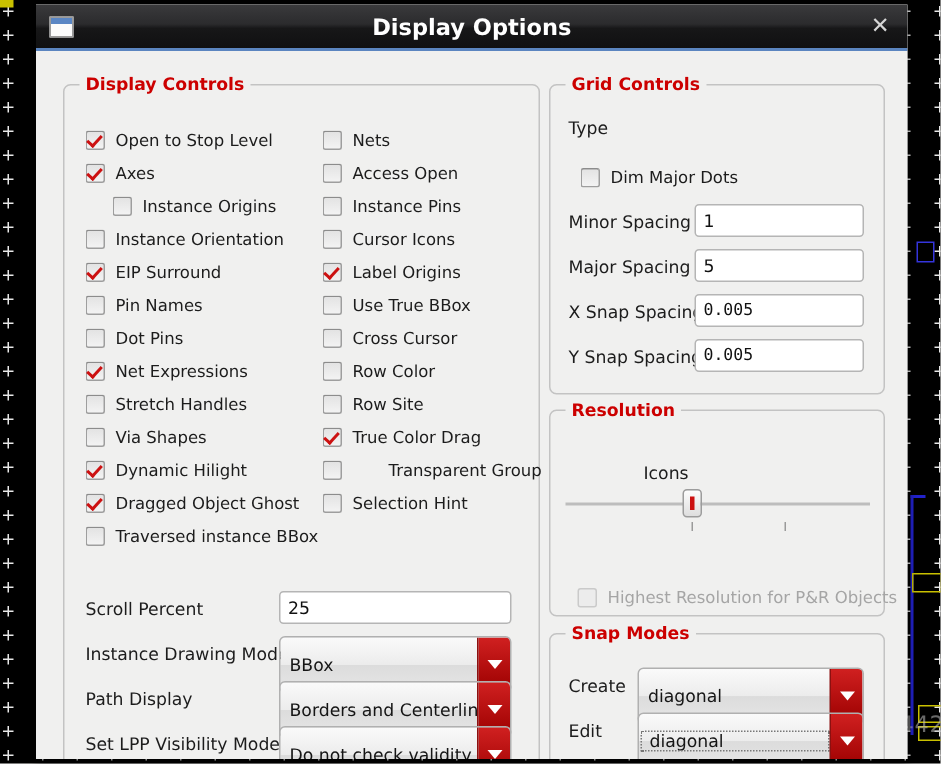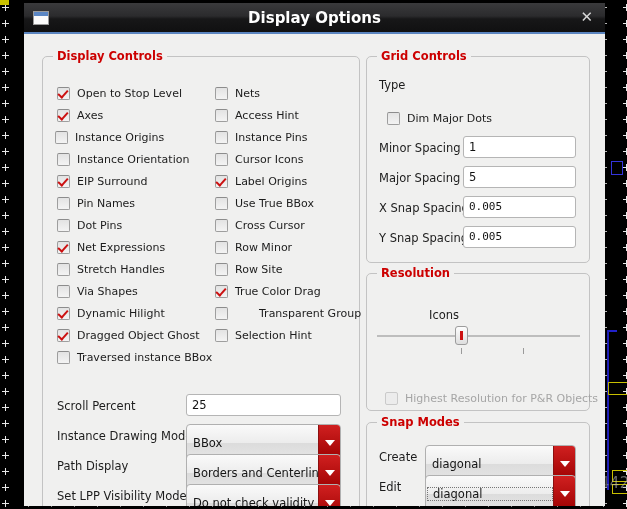--- a/index.html
+++ b/index.html
@@ -1188,21 +1188,21 @@
       <div class="legend">Display Controls</div>
       <div id="dc-col1">
           <div class="cbrow" style="left: 14px; top: 28px;">
             <div class="cbox checked"></div>
             <div class="lbl">Open to Stop Level</div>
           </div>
           <div class="cbrow" style="left: 14px; top: 50px;">
             <div class="cbox checked"></div>
             <div class="lbl">Axes</div>
           </div>
-          <div class="cbrow" style="left: 12px; top: 72px;">
+          <div class="cbrow" style="left: 32px; top: 72px;">
             <div class="cbox"></div>
             <div class="lbl">Instance Origins</div>
           </div>
           <div class="cbrow" style="left: 14px; top: 94px;">
             <div class="cbox"></div>
             <div class="lbl">Instance Orientation</div>
           </div>
           <div class="cbrow" style="left: 14px; top: 116px;">
             <div class="cbox checked"></div>
             <div class="lbl">EIP Surround</div>
@@ -1240,21 +1240,21 @@
             <div class="lbl">Traversed instance BBox</div>
           </div>
         </div>
       <div id="dc-col2">
           <div class="cbrow" style="left: 172px; top: 28px;">
             <div class="cbox"></div>
             <div class="lbl">Nets</div>
           </div>
           <div class="cbrow" style="left: 172px; top: 50px;">
             <div class="cbox"></div>
-            <div class="lbl">Access Hint</div>
+            <div class="lbl">Access Open</div>
           </div>
           <div class="cbrow" style="left: 172px; top: 72px;">
             <div class="cbox"></div>
             <div class="lbl">Instance Pins</div>
           </div>
           <div class="cbrow" style="left: 172px; top: 94px;">
             <div class="cbox"></div>
             <div class="lbl">Cursor Icons</div>
           </div>
           <div class="cbrow" style="left: 172px; top: 116px;">
@@ -1264,21 +1264,21 @@
           <div class="cbrow" style="left: 172px; top: 138px;">
             <div class="cbox"></div>
             <div class="lbl">Use True BBox</div>
           </div>
           <div class="cbrow" style="left: 172px; top: 160px;">
             <div class="cbox"></div>
             <div class="lbl">Cross Cursor</div>
           </div>
           <div class="cbrow" style="left: 172px; top: 182px;">
             <div class="cbox"></div>
-            <div class="lbl">Row Minor</div>
+            <div class="lbl">Row Color</div>
           </div>
           <div class="cbrow" style="left: 172px; top: 204px;">
             <div class="cbox"></div>
             <div class="lbl">Row Site</div>
           </div>
           <div class="cbrow" style="left: 172px; top: 226px;">
             <div class="cbox checked"></div>
             <div class="lbl">True Color Drag</div>
           </div>
           <div class="cbrow" style="left: 172px; top: 248px; gap: 24px;">

